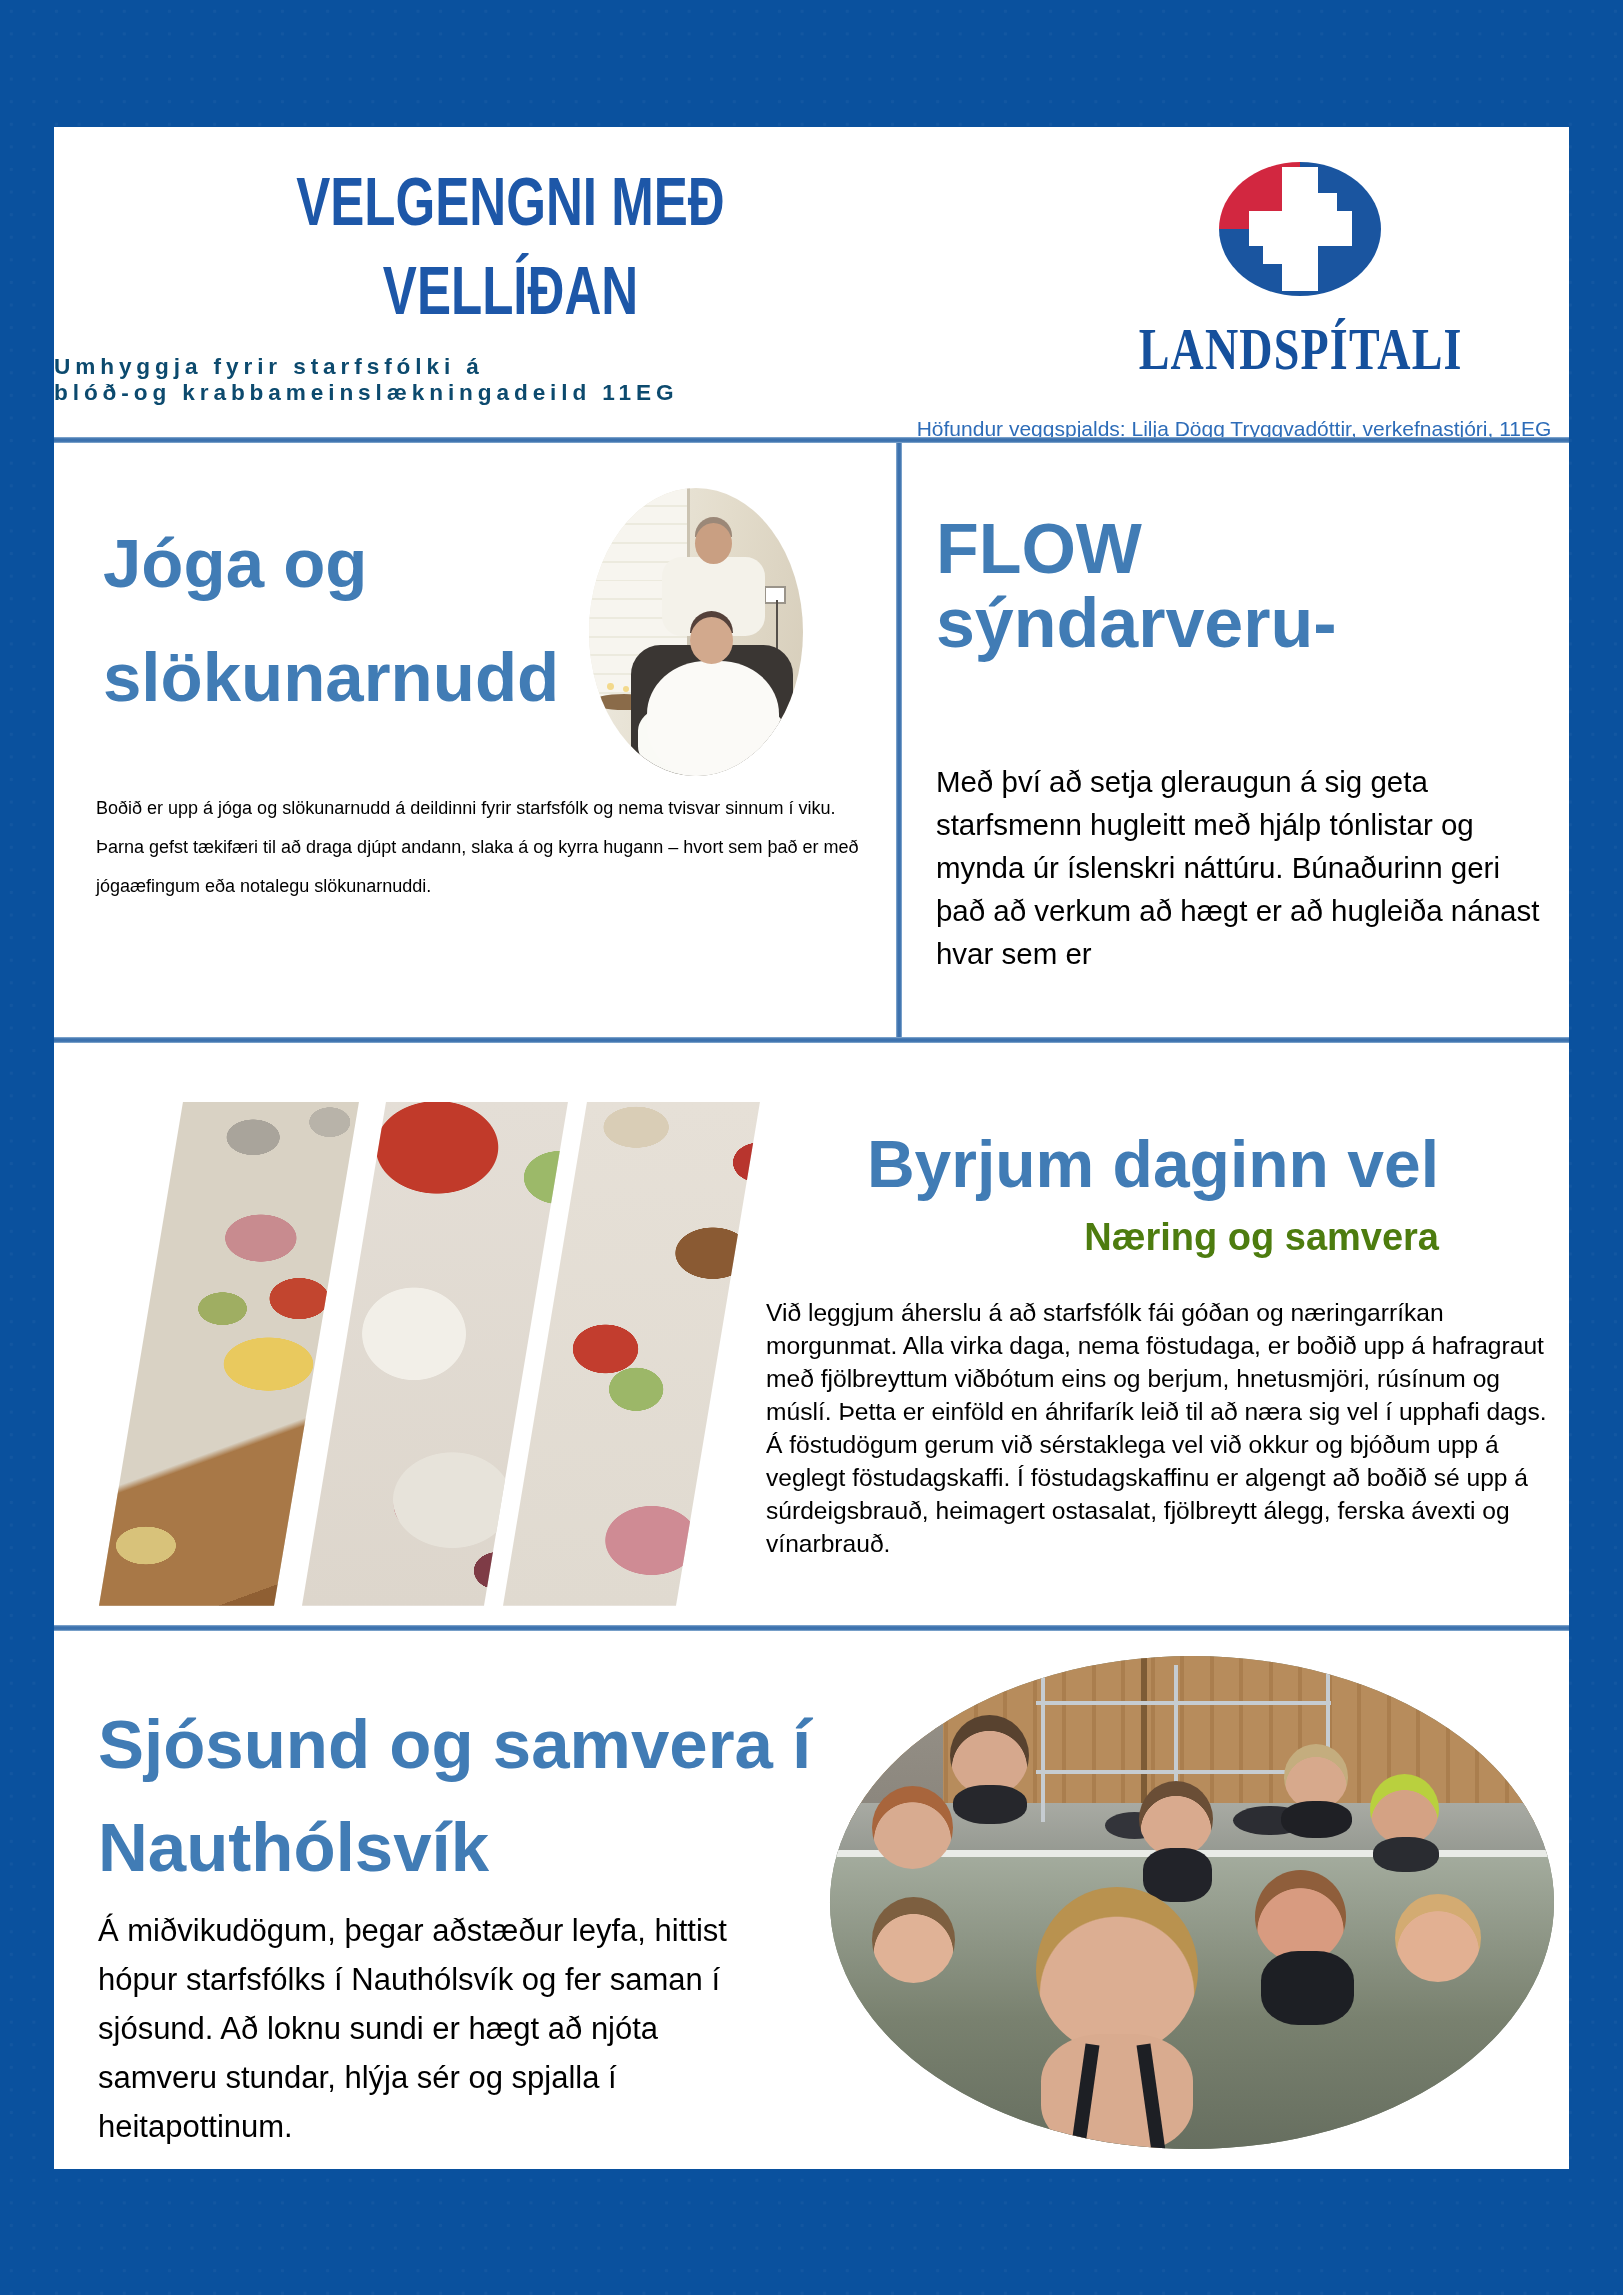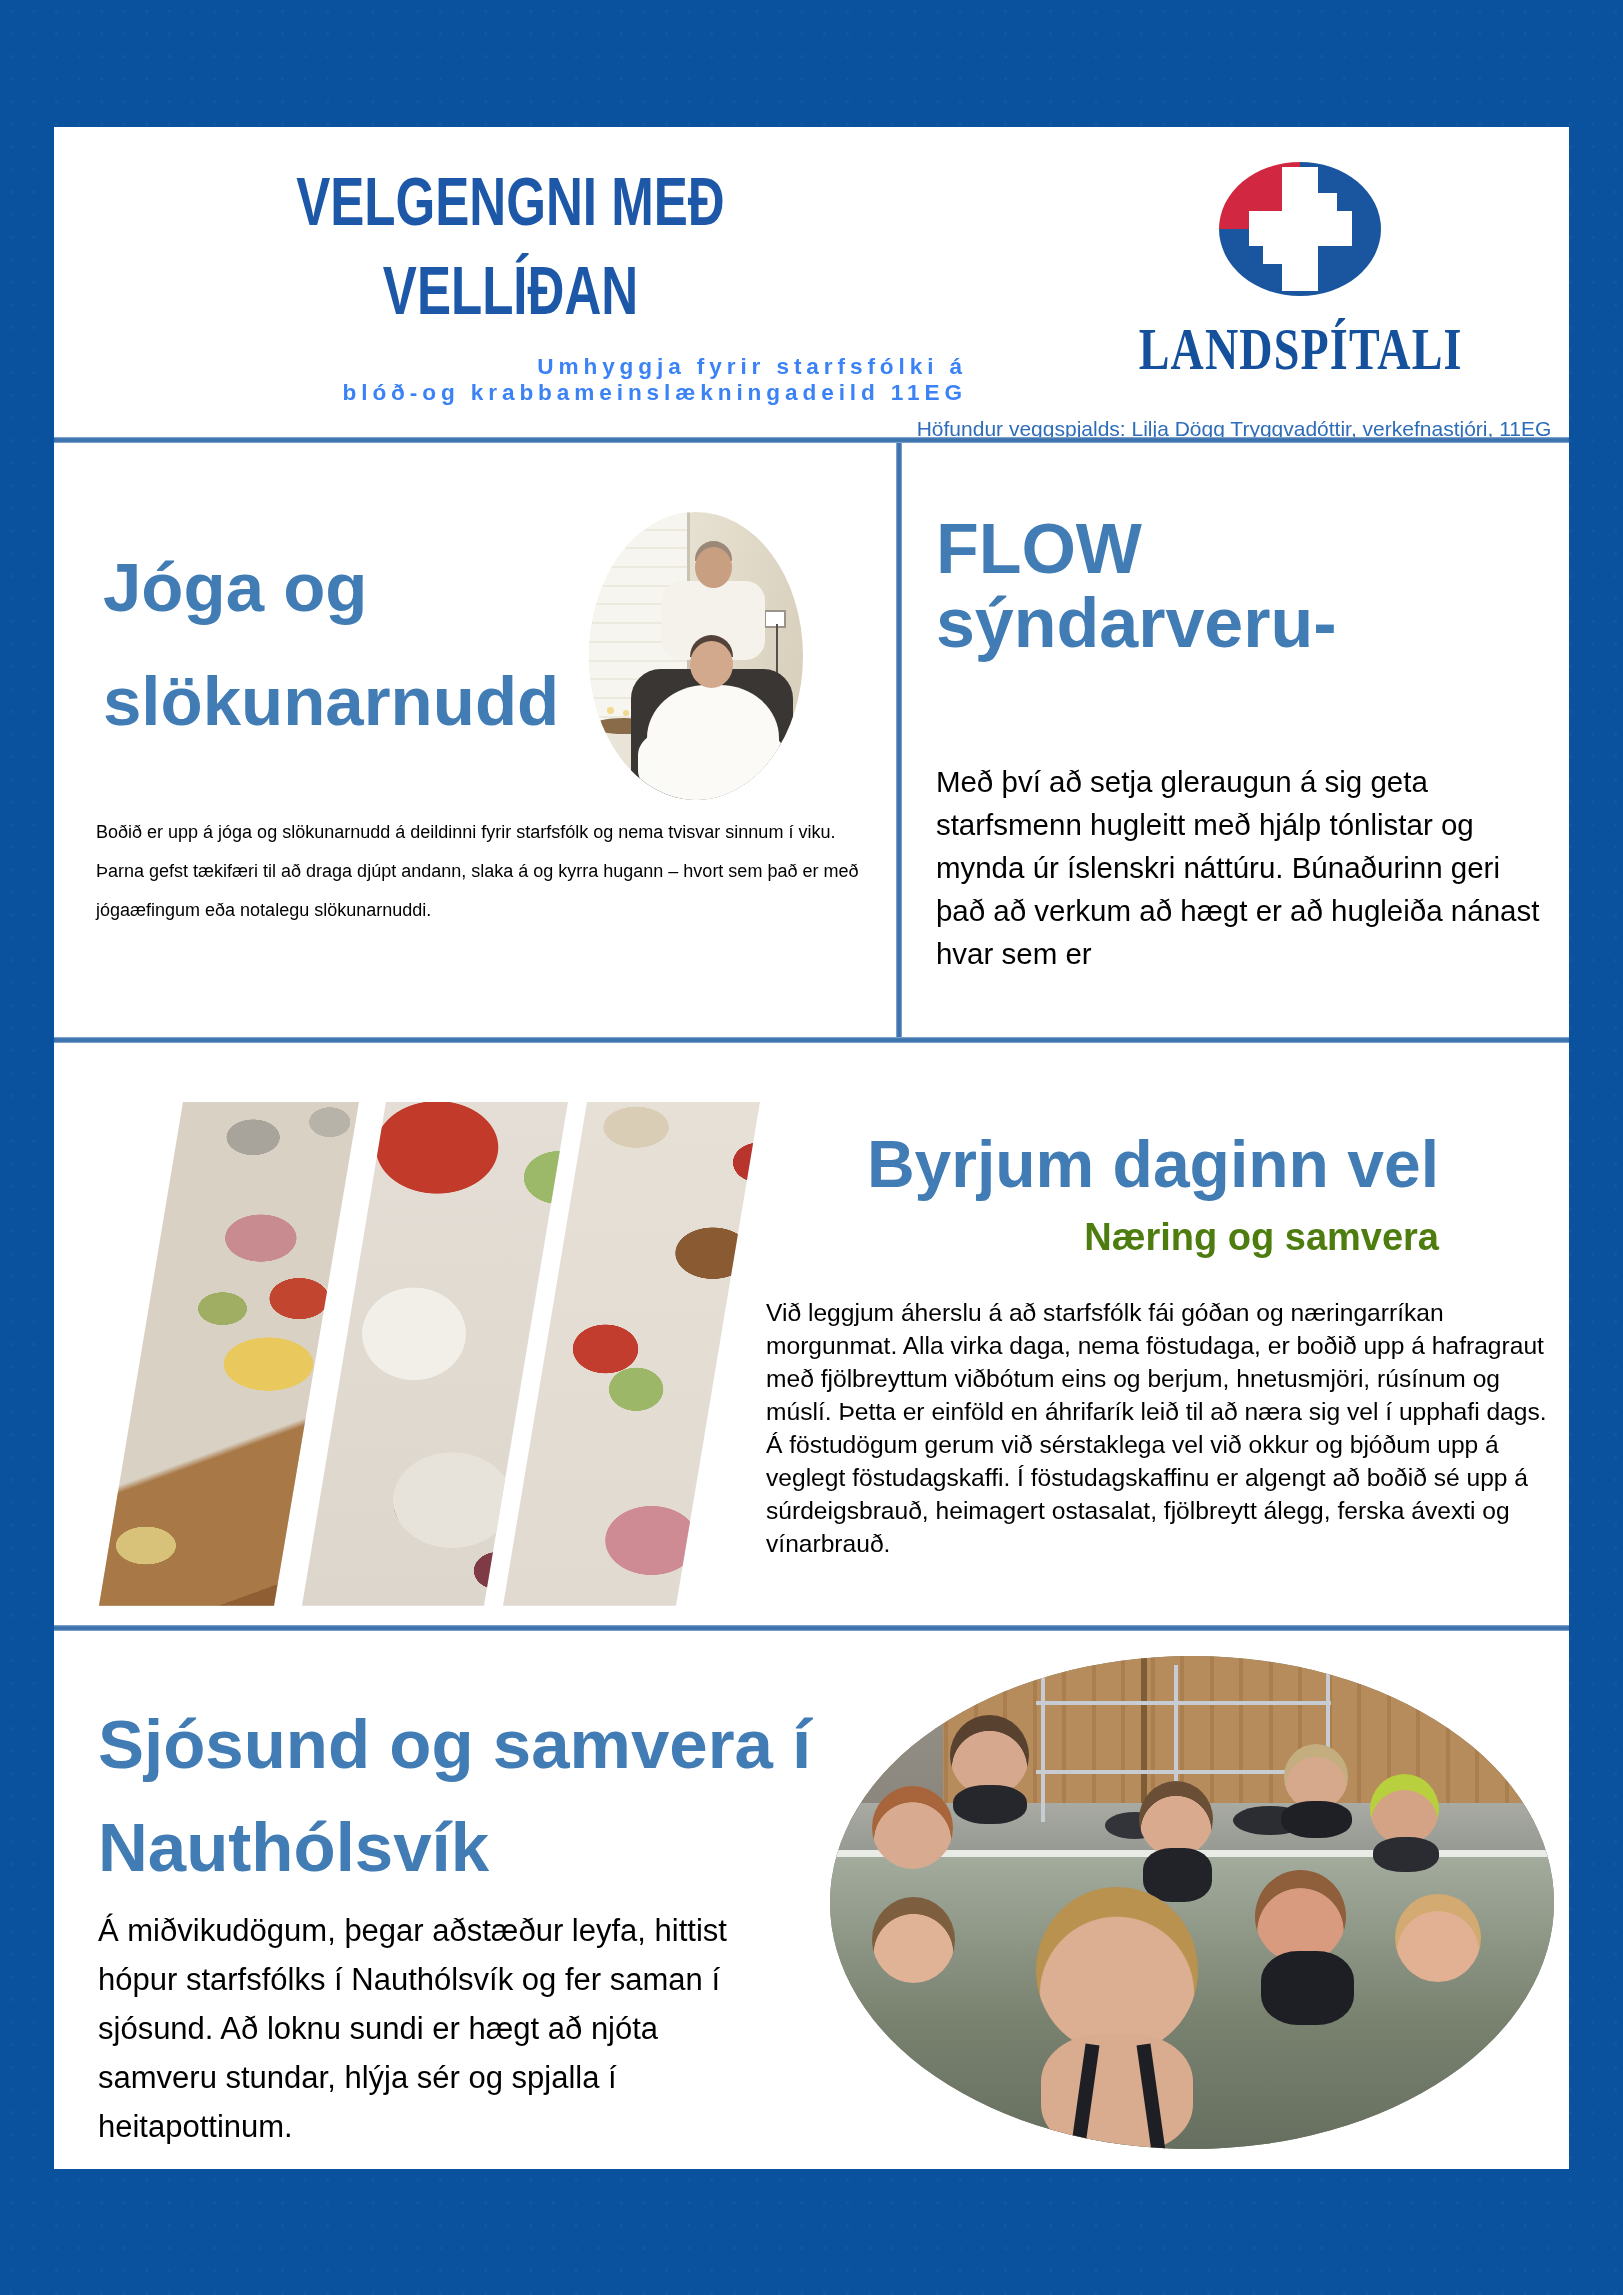--- a/index.html
+++ b/index.html
@@ -14,39 +14,39 @@
   .hdiv{position:relative;width:100%;height:5.9px;
     background:linear-gradient(180deg,#8fb1d4 0%,#3d72ae 30%,#3d72ae 72%,#8fb1d4 100%);}
   .vdiv{width:5.9px;height:100%;flex:0 0 5.9px;
     background:linear-gradient(90deg,#8fb1d4 0%,#3d72ae 30%,#3d72ae 72%,#8fb1d4 100%);}
 
   
   .header{position:relative;width:100%;height:310px;}
   .title-block{position:absolute;left:0;top:29.5px;width:913px;text-align:center;
     color:#1d57a8;font-weight:bold;font-size:69px;line-height:89px;}
   .title-line{display:inline-block;transform:scaleX(.74);white-space:nowrap;}
-  .subtitle-block{position:absolute;left:0;top:227px;width:913px;text-align:right;
-    color:#3b82f6;font-size:22.6px;line-height:25.5px;letter-spacing:4.9px;font-weight:bold;}
+  .subtitle-block{position:absolute;left:0;top:227px;width:913px;text-align:left;
+    color:#0c4a6e;font-size:22.6px;line-height:25.5px;letter-spacing:4.9px;font-weight:bold;}
   .author{position:absolute;right:17.7px;top:290px;color:#2d6cb8;font-size:21px;}
 
   
   .logo-mark{position:absolute;left:1165px;top:35px;width:162px;height:134px;border-radius:50%;
     background:conic-gradient(from 0deg,#1a55a0 0 270deg,#d22740 270deg 360deg);}
   .logo-mark i{position:absolute;background:#fff;}
   .logo-word{position:absolute;left:1036px;top:188px;width:422px;text-align:center;
     color:#15509c;font-family:"Liberation Serif",serif;font-weight:bold;font-size:59px;}
   .logo-word span{display:inline-block;transform:scaleX(.78);letter-spacing:1.5px;white-space:nowrap;}
 
   
   .h-blue{color:#417cb5;font-weight:bold;position:absolute;white-space:nowrap;}
   .bodytext{position:absolute;color:#000;}
 
   
   .row1{position:relative;width:100%;height:594px;display:flex;}
-  .box-joga{position:relative;width:842px;height:100%;flex:0 0 842px;margin-top:24px;}
+  .box-joga{position:relative;width:842px;height:100%;flex:0 0 842px;}
   .box-flow{position:relative;flex:1 1 auto;height:100%;border-radius:11px;}
 
   .joga-h1{left:49px;top:81px;font-size:69px;}
   .joga-h2{left:49px;top:195px;font-size:69px;}
   .joga-body{left:42px;top:346px;width:771px;font-size:18px;line-height:39px;}
 
   .flow-head{position:absolute;left:34px;top:69px;color:#417cb5;font-weight:bold;
     font-size:70px;line-height:74px;}
   .flow-body{left:34px;top:317px;width:619px;font-size:29.5px;line-height:43px;}
 

